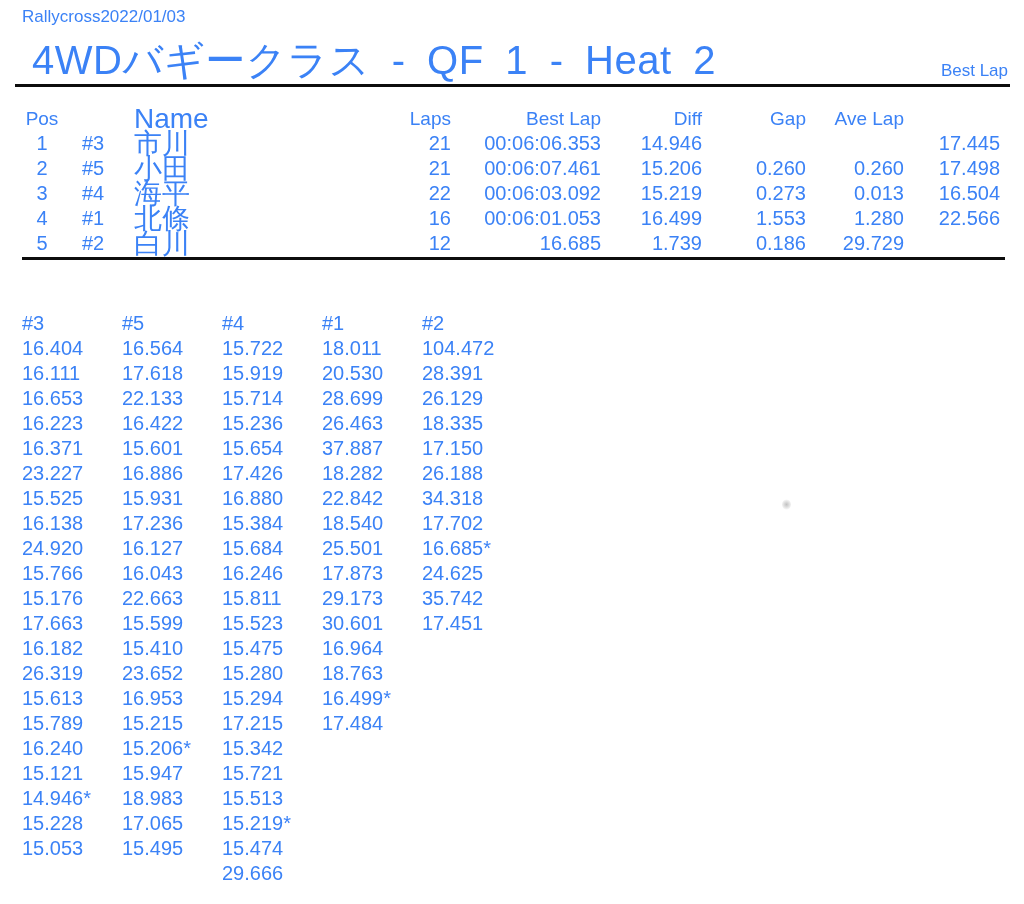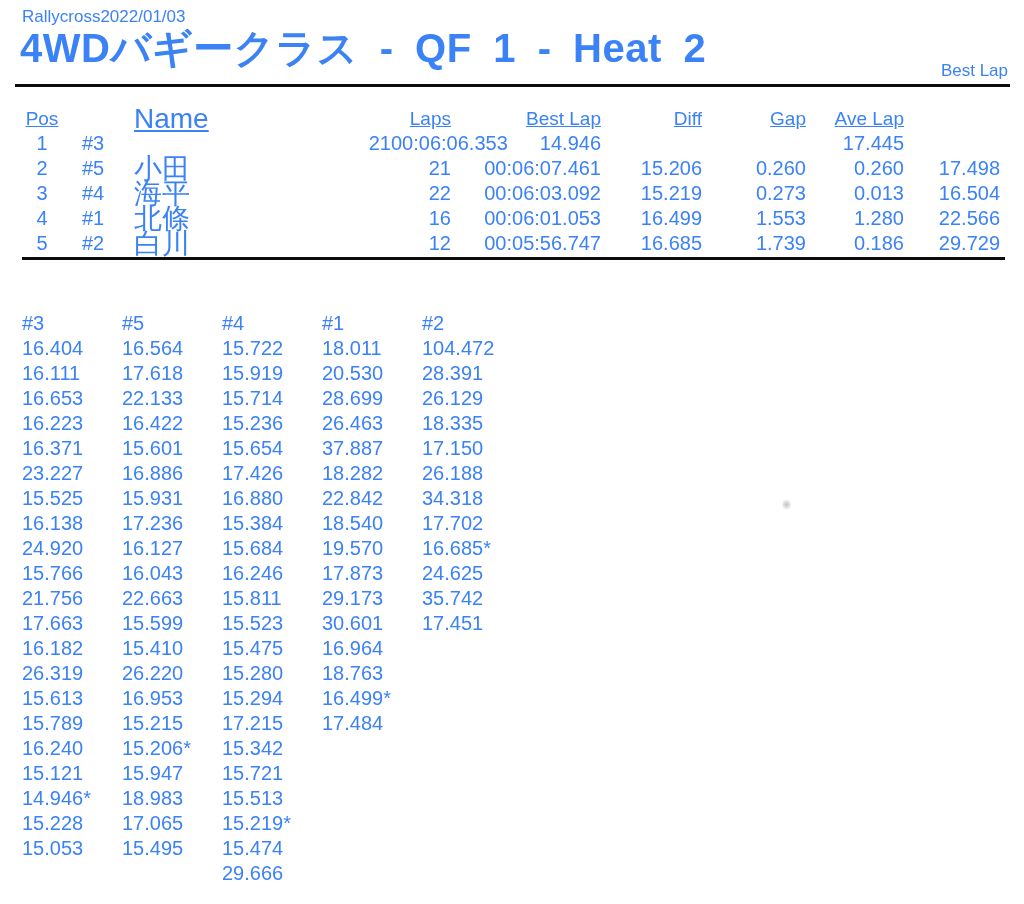--- a/index.html
+++ b/index.html
@@ -2,34 +2,34 @@
 <html><head>
 <meta charset="utf-8">
 <style>
   html,body{margin:0;padding:0;background:#ffffff;}
   .page{
     position:relative;width:1024px;height:904px;background:#fff;overflow:hidden;
     font-family:"Liberation Sans","DejaVu Sans",sans-serif;color:#3b82f6;
   }
   .event-line{position:absolute;left:22px;top:7px;font-size:17px;}
   .page-title{
-    position:absolute;left:20px;top:24px;margin:0;font-size:40px;line-height:48px;
-    font-weight:700;word-spacing:10px;letter-spacing:0.5px;white-space:nowrap;
+    position:absolute;left:20px;top:24px;margin:12px;font-size:40px;line-height:48px;
+    font-weight:400;word-spacing:10px;letter-spacing:0.5px;white-space:nowrap;
   }
   .best-lap-corner{position:absolute;right:16px;top:61px;font-size:17px;}
   .rule{position:absolute;height:3px;background:#0d0d0d;}
   .rule-top{left:15px;right:14px;top:84px;}
   .rule-bottom{left:22px;right:19px;top:257px;}
   .results{position:absolute;left:22px;top:106px;width:978px;}
   .r-row{
     display:grid;height:25px;line-height:25px;
     grid-template-columns:40px 60px 1fr 60px 150px 101px 104px 98px 96px;
   }
   .c{display:block;font-size:20px;white-space:nowrap;}
-  .r-head .c{font-size:19px;text-decoration:underline;}
+  .r-head .c{font-size:19px;}
   .c.pos{text-align:center;}
   .c.car{text-align:left;padding-left:20px;}
   .c.name{text-align:left;padding-left:12px;font-size:28px;}
   .c.num{text-align:right;}
   .lap-chart{position:absolute;left:22px;top:311px;display:flex;}
   .lap-col{width:100px;flex:0 0 auto;}
   .lap-col:last-child{width:120px;}
   .lap-head{font-size:20px;line-height:25px;white-space:nowrap;}
   .lap-val{font-size:20px;line-height:25px;white-space:nowrap;}
   .scan-speck{
@@ -58,20 +58,21 @@
       <span class="c num">Laps</span>
       <span class="c num">Best Lap</span>
       <span class="c num">Diff</span>
       <span class="c num">Gap</span>
       <span class="c num">Ave Lap</span>
     </div>
     <div>
   <div class="r-row">
     <span class="c pos">1</span>
     <span class="c car">#3</span>
+    <span class="c name">市川</span>
     <span class="c num">21</span>
     <span class="c num">00:06:06.353</span>
     <span class="c num">14.946</span>
     <span class="c num"></span>
     <span class="c num"></span>
     <span class="c num">17.445</span>
   </div>
 
   <div class="r-row">
     <span class="c pos">2</span>
@@ -107,21 +108,20 @@
     <span class="c num">1.553</span>
     <span class="c num">1.280</span>
     <span class="c num">22.566</span>
   </div>
 
   <div class="r-row">
     <span class="c pos">5</span>
     <span class="c car">#2</span>
     <span class="c name">白川</span>
     <span class="c num">12</span>
-    <span class="c num">00:05:56.747</span>
     <span class="c num">16.685</span>
     <span class="c num">1.739</span>
     <span class="c num">0.186</span>
     <span class="c num">29.729</span>
   </div>
 </div>
   </div>
 
   <div class="rule rule-bottom"></div>
 
@@ -132,21 +132,21 @@
           <div class="lap-val">16.404</div>
           <div class="lap-val">16.111</div>
           <div class="lap-val">16.653</div>
           <div class="lap-val">16.223</div>
           <div class="lap-val">16.371</div>
           <div class="lap-val">23.227</div>
           <div class="lap-val">15.525</div>
           <div class="lap-val">16.138</div>
           <div class="lap-val">24.920</div>
           <div class="lap-val">15.766</div>
-          <div class="lap-val">21.756</div>
+          <div class="lap-val">15.176</div>
           <div class="lap-val">17.663</div>
           <div class="lap-val">16.182</div>
           <div class="lap-val">26.319</div>
           <div class="lap-val">15.613</div>
           <div class="lap-val">15.789</div>
           <div class="lap-val">16.240</div>
           <div class="lap-val">15.121</div>
           <div class="lap-val">14.946*</div>
           <div class="lap-val">15.228</div>
           <div class="lap-val">15.053</div>
@@ -162,21 +162,21 @@
           <div class="lap-val">16.422</div>
           <div class="lap-val">15.601</div>
           <div class="lap-val">16.886</div>
           <div class="lap-val">15.931</div>
           <div class="lap-val">17.236</div>
           <div class="lap-val">16.127</div>
           <div class="lap-val">16.043</div>
           <div class="lap-val">22.663</div>
           <div class="lap-val">15.599</div>
           <div class="lap-val">15.410</div>
-          <div class="lap-val">26.220</div>
+          <div class="lap-val">23.652</div>
           <div class="lap-val">16.953</div>
           <div class="lap-val">15.215</div>
           <div class="lap-val">15.206*</div>
           <div class="lap-val">15.947</div>
           <div class="lap-val">18.983</div>
           <div class="lap-val">17.065</div>
           <div class="lap-val">15.495</div>
         </div>
   </div>
 
@@ -212,21 +212,21 @@
     <div class="lap-head">#1</div>
     <div class="lap-values">
           <div class="lap-val">18.011</div>
           <div class="lap-val">20.530</div>
           <div class="lap-val">28.699</div>
           <div class="lap-val">26.463</div>
           <div class="lap-val">37.887</div>
           <div class="lap-val">18.282</div>
           <div class="lap-val">22.842</div>
           <div class="lap-val">18.540</div>
-          <div class="lap-val">19.570</div>
+          <div class="lap-val">25.501</div>
           <div class="lap-val">17.873</div>
           <div class="lap-val">29.173</div>
           <div class="lap-val">30.601</div>
           <div class="lap-val">16.964</div>
           <div class="lap-val">18.763</div>
           <div class="lap-val">16.499*</div>
           <div class="lap-val">17.484</div>
         </div>
   </div>
 

